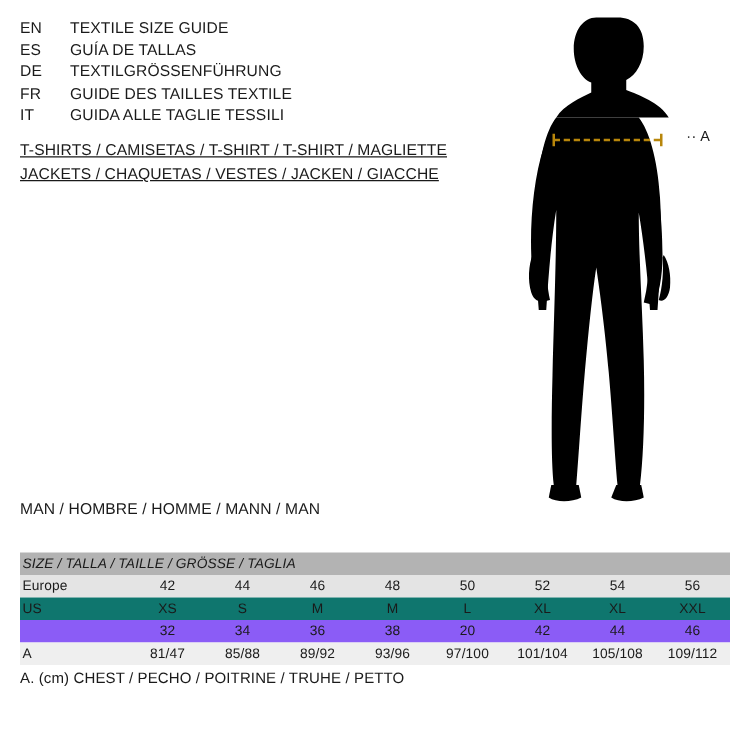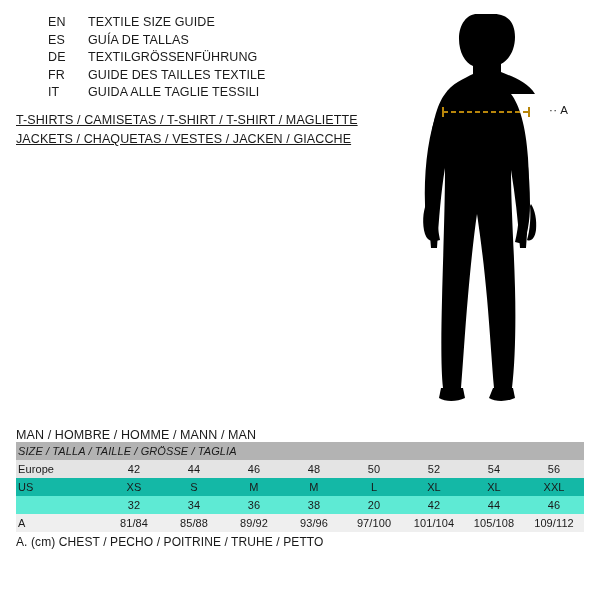--- a/index.html
+++ b/index.html
@@ -29,21 +29,20 @@
     display: flex;
     align-items: baseline;
     font-size: 12.5px;
     line-height: 17.5px;
     letter-spacing: 0.1px;
   }
   .lang-code {
     width: 40px;
     flex: 0 0 40px;
     color: #1a1a1a;
-    margin-left: 32px;
   }
   .lang-text {
     flex: 1 1 auto;
     color: #1a1a1a;
   }
 
   
   .category-block {
     position: absolute;
     left: 16px;
@@ -75,21 +74,21 @@
     top: 104px;
     font-size: 11.5px;
     color: #1a1a1a;
     letter-spacing: 0.3px;
   }
 
   
   .gender-heading {
     position: absolute;
     left: 16px;
-    top: 428px;
+    top: 400px;
     font-size: 12.5px;
     letter-spacing: 0.1px;
     color: #1a1a1a;
     white-space: nowrap;
   }
 
   
   .size-table {
     position: absolute;
     left: 16px;
@@ -104,22 +103,22 @@
     height: 18px;
     font-weight: normal;
     text-align: left;
     vertical-align: middle;
     letter-spacing: 0.1px;
   }
   .size-table .col-label { width: 88px; padding-left: 2px; }
   .size-table .val { width: 60px; text-align: center; }
   tr.row-head { background: #b3b3b3; font-style: italic; }
   tr.row-a    { background: #e4e4e4; padding-left: 12px; }
-  tr.row-b    { background: #14b8a6; margin-top: 43px; }
-  tr.row-c    { background: #5eead4; }
+  tr.row-b    { background: #0f766e; margin-top: 43px; }
+  tr.row-c    { background: #8b5cf6; }
   tr.row-d    { background: #efefef; }
 
   
   .footnote {
     position: absolute;
     left: 16px;
     top: 535px;
     font-size: 12px;
     letter-spacing: 0.1px;
     color: #1a1a1a;
@@ -227,21 +226,21 @@
         <td class="val">34</td>
         <td class="val">36</td>
         <td class="val">38</td>
         <td class="val">20</td>
         <td class="val">42</td>
         <td class="val">44</td>
         <td class="val">46</td>
       </tr>
       <tr class="row-d">
         <td class="col-label">A</td>
-        <td class="val">81/84</td>
+        <td class="val">81/47</td>
         <td class="val">85/88</td>
         <td class="val">89/92</td>
         <td class="val">93/96</td>
         <td class="val">97/100</td>
         <td class="val">101/104</td>
         <td class="val">105/108</td>
         <td class="val">109/112</td>
       </tr>
     </tbody>
   </table>

